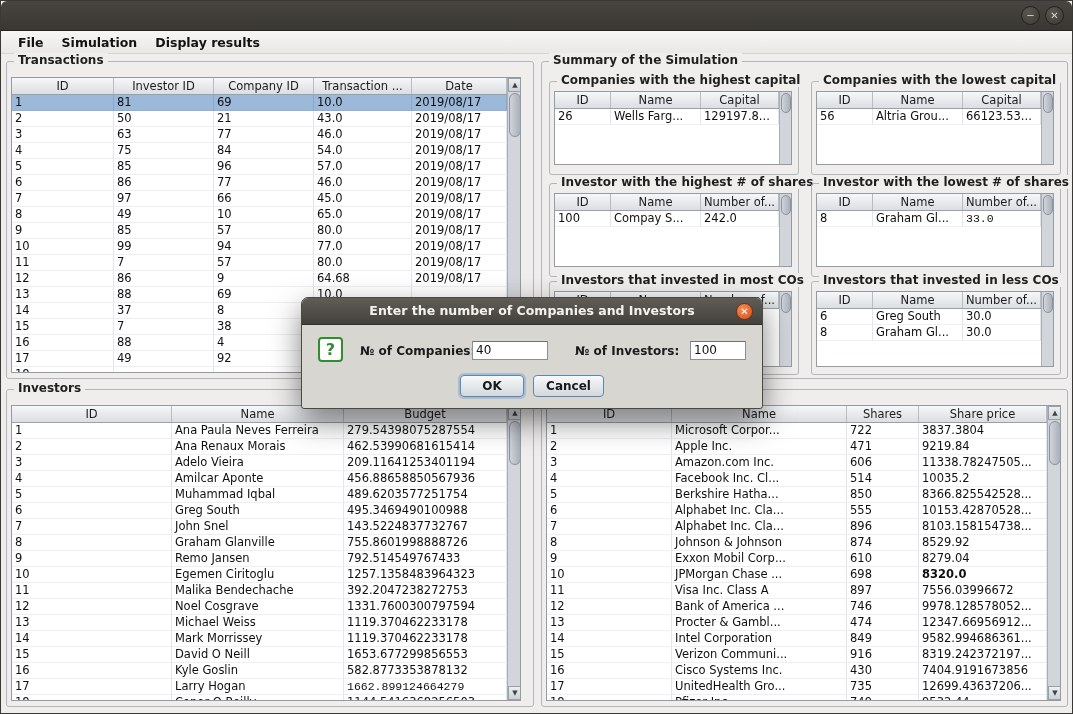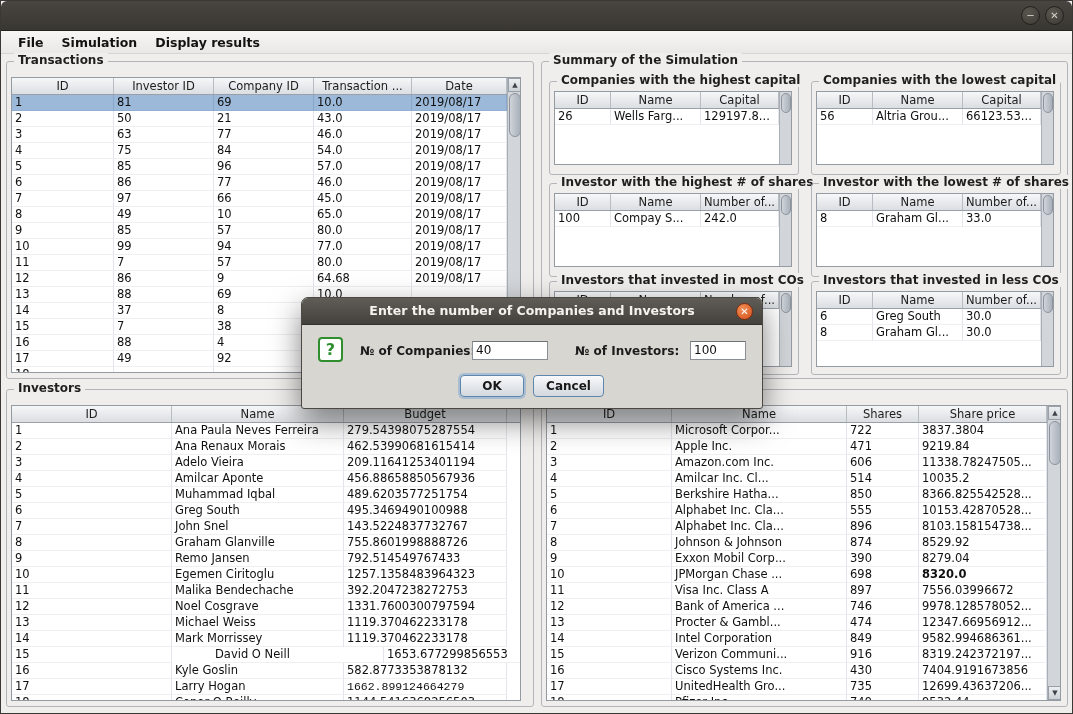--- a/index.html
+++ b/index.html
@@ -332,21 +332,21 @@
   <div class="tbl">
       <div class="tbl-head">
         <div class="th" style="width: 56px;">ID</div>
         <div class="th" style="width: 90px;">Name</div>
         <div class="th" style="width: 78px;">Number of...</div>
       </div>
       <div>
         <div class="tr">
           <div class="td" style="width: 56px;">8</div>
           <div class="td" style="width: 90px;">Graham Gl...</div>
-          <div class="td" style="width: 78px;">33.0</div>
+          <div class="td" style="width: 78px; font-family: Liberation Mono, monospace;">33.0</div>
         </div>
       </div>
     </div>
   <div class="vscroll mini">
     <div class="sb-track">
         <div class="sb-thumb"></div>
       </div>
   </div>
 </div>
 
@@ -475,21 +475,21 @@
           <div class="td" style="width: 172px;">Michael Weiss</div>
           <div class="td" style="width: 163px;">1119.370462233178</div>
         </div>
         <div class="tr">
           <div class="td" style="width: 160px;">14</div>
           <div class="td" style="width: 172px;">Mark Morrissey</div>
           <div class="td" style="width: 163px;">1119.370462233178</div>
         </div>
         <div class="tr">
           <div class="td" style="width: 160px;">15</div>
-          <div class="td" style="width: 172px; margin-left: 40px;">David O Neill</div>
+          <div class="td" style="width: 172px;">David O Neill</div>
           <div class="td" style="width: 163px;">1653.677299856553</div>
         </div>
         <div class="tr">
           <div class="td" style="width: 160px;">16</div>
           <div class="td" style="width: 172px;">Kyle Goslin</div>
           <div class="td" style="width: 163px;">582.8773353878132</div>
         </div>
         <div class="tr">
           <div class="td" style="width: 160px;">17</div>
           <div class="td" style="width: 172px;">Larry Hogan</div>
@@ -536,21 +536,21 @@
           <div class="td" style="width: 128px;">9219.84</div>
         </div>
         <div class="tr">
           <div class="td" style="width: 125px;">3</div>
           <div class="td" style="width: 175px;">Amazon.com Inc.</div>
           <div class="td" style="width: 72px;">606</div>
           <div class="td" style="width: 128px;">11338.78247505...</div>
         </div>
         <div class="tr">
           <div class="td" style="width: 125px;">4</div>
-          <div class="td" style="width: 175px;">Amilcar Inc. Cl...</div>
+          <div class="td" style="width: 175px;">Facebook Inc. Cl...</div>
           <div class="td" style="width: 72px;">514</div>
           <div class="td" style="width: 128px;">10035.2</div>
         </div>
         <div class="tr">
           <div class="td" style="width: 125px;">5</div>
           <div class="td" style="width: 175px;">Berkshire Hatha...</div>
           <div class="td" style="width: 72px;">850</div>
           <div class="td" style="width: 128px;">8366.825542528...</div>
         </div>
         <div class="tr">
@@ -567,21 +567,21 @@
         </div>
         <div class="tr">
           <div class="td" style="width: 125px;">8</div>
           <div class="td" style="width: 175px;">Johnson &amp; Johnson</div>
           <div class="td" style="width: 72px;">874</div>
           <div class="td" style="width: 128px;">8529.92</div>
         </div>
         <div class="tr">
           <div class="td" style="width: 125px;">9</div>
           <div class="td" style="width: 175px;">Exxon Mobil Corp...</div>
-          <div class="td" style="width: 72px;">390</div>
+          <div class="td" style="width: 72px;">610</div>
           <div class="td" style="width: 128px;">8279.04</div>
         </div>
         <div class="tr">
           <div class="td" style="width: 125px;">10</div>
           <div class="td" style="width: 175px;">JPMorgan Chase ...</div>
           <div class="td" style="width: 72px;">698</div>
           <div class="td" style="width: 128px; font-weight: bold;">8320.0</div>
         </div>
         <div class="tr">
           <div class="td" style="width: 125px;">11</div>

